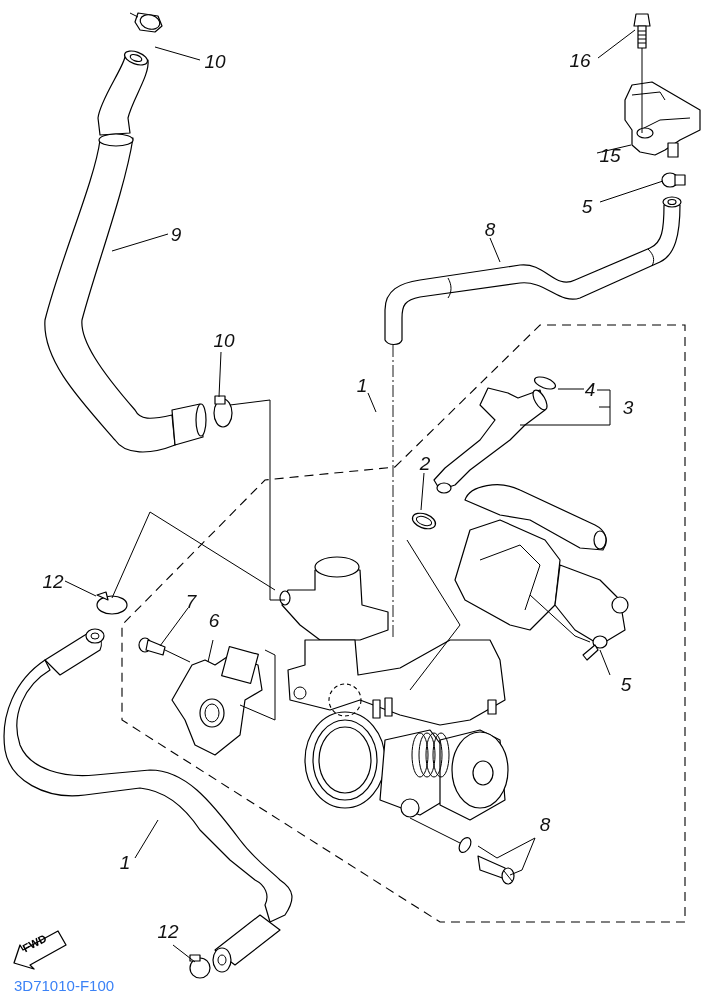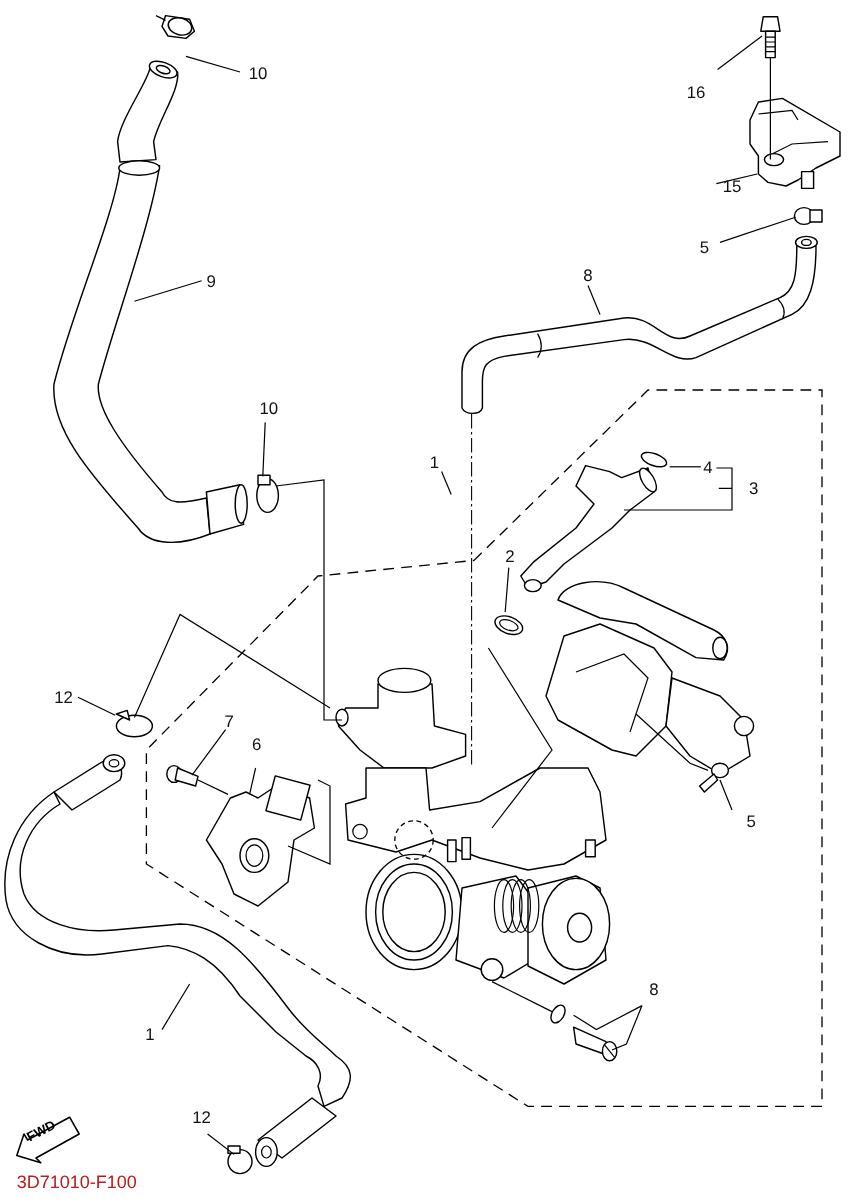--- a/index.html
+++ b/index.html
@@ -5,23 +5,23 @@
   html, body { margin: 0; padding: 0; background: #ffffff; }
   body { width: 713px; height: 1003px; overflow: hidden; position: relative;
          font-family: "Liberation Sans", sans-serif; }
   #stage { position: absolute; left: 0; top: 0; width: 713px; height: 1003px; }
   svg { position: absolute; left: 0; top: 0; }
   .part { fill: #ffffff; stroke: #000; stroke-width: 1.2; stroke-linejoin: round; stroke-linecap: round; }
   .thin { fill: none; stroke: #000; stroke-width: 1; }
   .leader { fill: none; stroke: #000; stroke-width: 1; }
   .dash { fill: none; stroke: #000; stroke-width: 1.1; stroke-dasharray: 9 6; }
   .chain { fill: none; stroke: #000; stroke-width: 0.9; stroke-dasharray: 12 3 2 3; }
-  .callout { position: absolute; font-size: 14px; color: #111; line-height: 1;
-             transform: translate(-50%, -50%); white-space: nowrap; }
-  #caption { position: absolute; left: 14px; top: 977px; font-size: 15px; color: #b91c1c; }
+  .callout { position: absolute; font-size: 19px; color: #111; line-height: 1;
+             transform: translate(-50%, -50%); white-space: nowrap; font-style: italic; }
+  #caption { position: absolute; left: 14px; top: 977px; font-size: 15px; color: #3b82f6; }
   #fwd { position: absolute; left: 8px; top: 925px; width: 60px; height: 46px; }
   #fwd-text { position: absolute; left: 22px; top: 937px; font-size: 11px; font-weight: bold;
               transform: rotate(-28deg); color:#000; }
 </style>
 </head>
 <body>
 
 <div id="stage">
 
 <svg width="713" height="1003" viewBox="0 0 713 1003">
@@ -212,21 +212,21 @@
 <span class="callout" style="left:545px;top:824px">8</span>
 <span class="callout" style="left:176px;top:234px">9</span>
 <span class="callout" style="left:215px;top:61px">10</span>
 <span class="callout" style="left:224px;top:340px">10</span>
 <span class="callout" style="left:125px;top:862px">1</span>
 <span class="callout" style="left:53px;top:581px">12</span>
 <span class="callout" style="left:168px;top:931px">12</span>
 <span class="callout" style="left:490px;top:229px">8</span>
 <span class="callout" style="left:587px;top:206px">5</span>
 <span class="callout" style="left:610px;top:155px">15</span>
-<span class="callout" style="left:580px;top:77px">16</span>
+<span class="callout" style="left:580px;top:60px">16</span>
 
 <svg id="fwd" viewBox="0 0 60 46">
   <path d="M6,38 L12,20 L15,25 L50,6 L58,20 L22,40 L26,44 Z" fill="#fff" stroke="#000" stroke-width="1.3" stroke-linejoin="round"></path>
 </svg>
 <span id="fwd-text">FWD</span>
 
 <div id="caption">3D71010-F100</div>
 
 </div>
 

